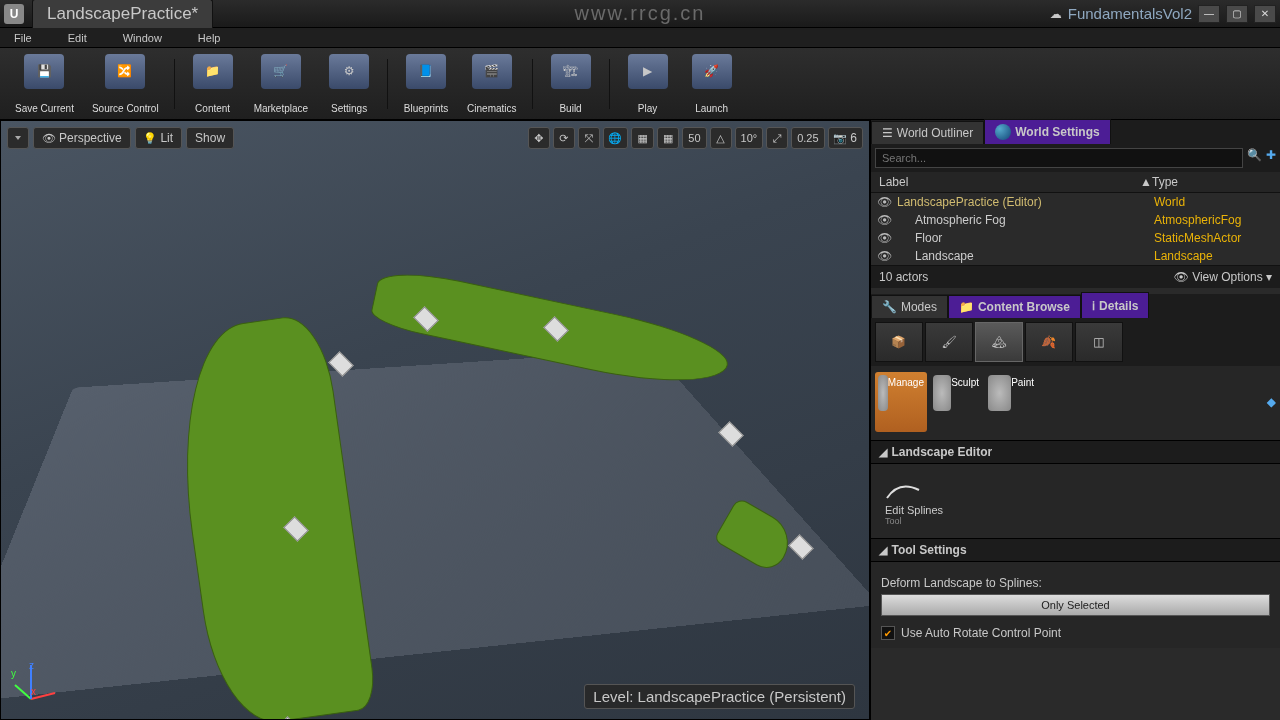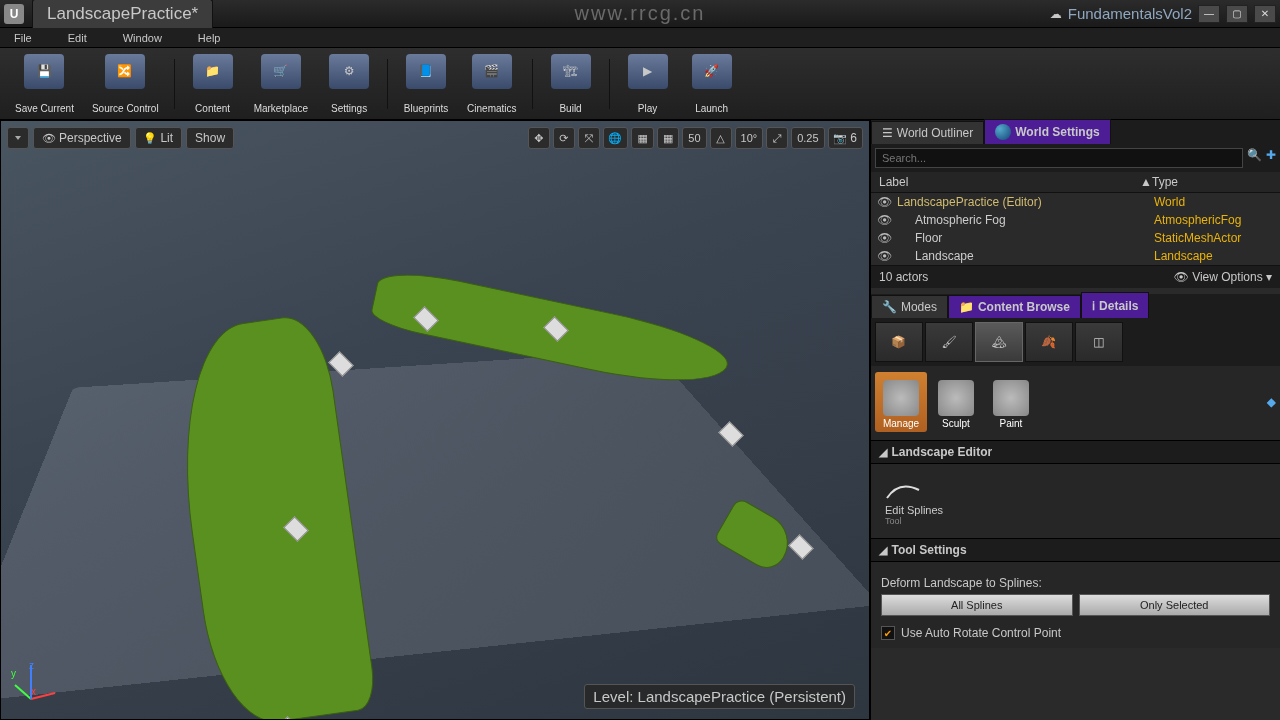--- a/index.html
+++ b/index.html
@@ -47,21 +47,21 @@
 .outliner-row { display:flex; align-items:center; padding:2px 6px; font-size:11px; gap:6px; }
 .outliner-row .eye { width:14px; color:#bbb; }
 .outliner-row .name { flex:1; color:#d0bb70; }
 .outliner-row.child .name { padding-left:18px; color:#ccc; }
 .outliner-row .type { width:120px; color:#eab308; }
 .outliner-footer { display:flex; justify-content:space-between; padding:4px 8px; background:#1c1c1c; font-size:11px; border-top:1px solid #111; }
 .modes-row { display:flex; gap:2px; padding:4px; background:#1c1c1c; }
 .mode-btn { width:48px; height:40px; background:linear-gradient(#3a3a3a,#2a2a2a); border:1px solid #111; display:flex; align-items:center; justify-content:center; }
 .mode-btn.active { background:linear-gradient(#5a5a5a,#3a3a3a); border-color:#666; }
 .landscape-tabs { display:flex; gap:3px; padding:6px 4px 8px 4px; background:#262626; }
-.ls-tab { width:52px; height:60px; display:flex; flex-direction:column; align-items:center; justify-content:flex-end; padding:3px; border-radius:3px; }
+.ls-tab { width:52px; height:60px; display:flex; flex-direction:row; justify-content:flex-end; padding:3px; border-radius:3px; }
 .ls-tab.active { background:linear-gradient(#d08030,#b06020); }
 .ls-tab .ls-ico { width:36px; height:36px; background:radial-gradient(#bbb,#888); border-radius:4px; }
 .ls-tab .ls-lbl { font-size:10px; color:#fff; margin-top:2px; }
 .section-hdr { background:#1c1c1c; padding:4px 8px; font-size:11px; font-weight:bold; border-top:1px solid #000; border-bottom:1px solid #000; display:flex; align-items:center; gap:4px; }
 .section-body { padding:8px 10px; background:#262626; }
 .tool-item { display:flex; flex-direction:column; width:80px; padding:4px; }
 .tool-item .ti-ico { width:36px; height:28px; display:flex; align-items:center; justify-content:center; }
 .tool-item .ti-lbl { font-size:11px; color:#ccc; }
 .tool-item .ti-sub { font-size:9px; color:#888; }
 .deform-row { margin-top:6px; }
@@ -287,21 +287,20 @@
           </div>
         <span class="ti-lbl">Edit Splines</span>
         <span class="ti-sub">Tool</span>
       </div>
     </div>
 
     <div class="section-hdr">◢ <span>Tool Settings</span></div>
     <div class="section-body">
       <div class="deform-row">Deform Landscape to Splines:</div>
       <div class="btn-row">
-        <div class="wide-btn">All Splines</div>
         <div class="wide-btn">Only Selected</div>
       </div>
       <div class="chk-row">
         <div class="chk">✔</div>
         <span>Use Auto Rotate Control Point</span>
       </div>
     </div>
   </div>
 </div>
 

